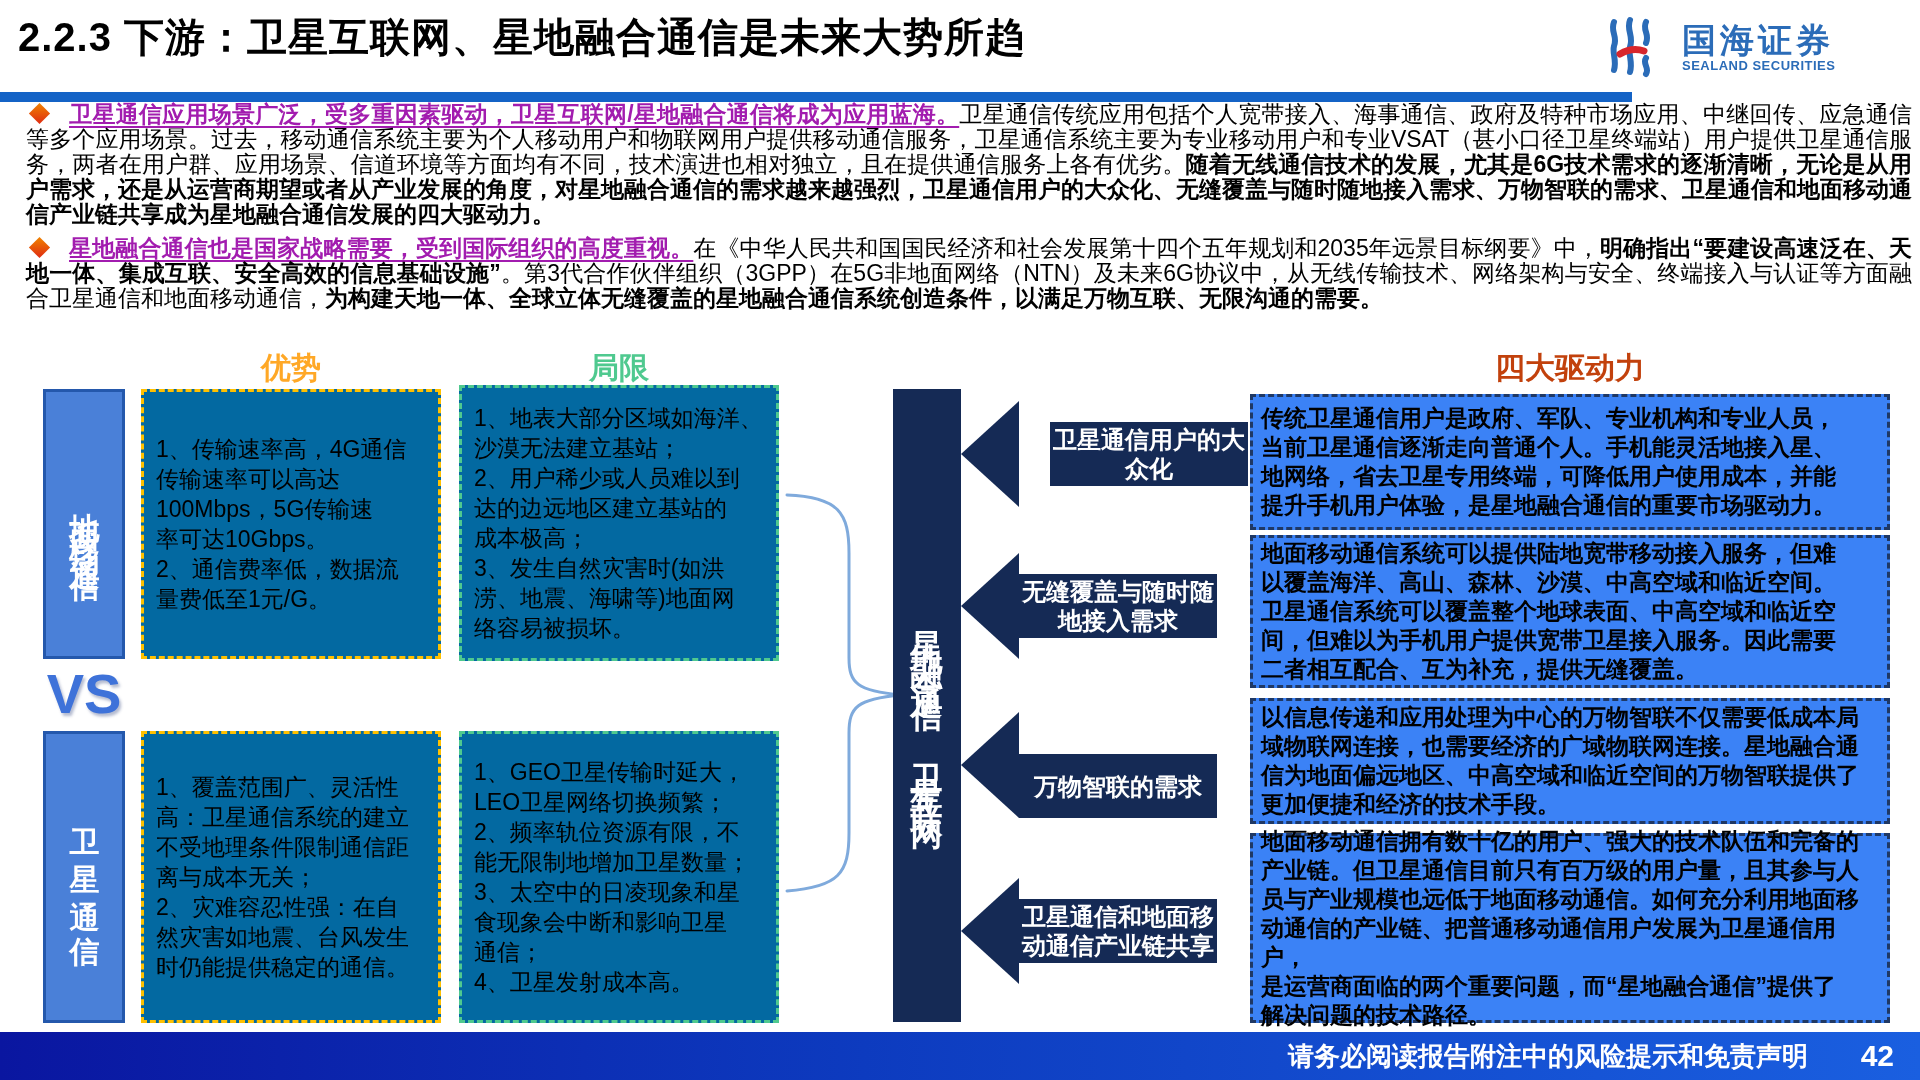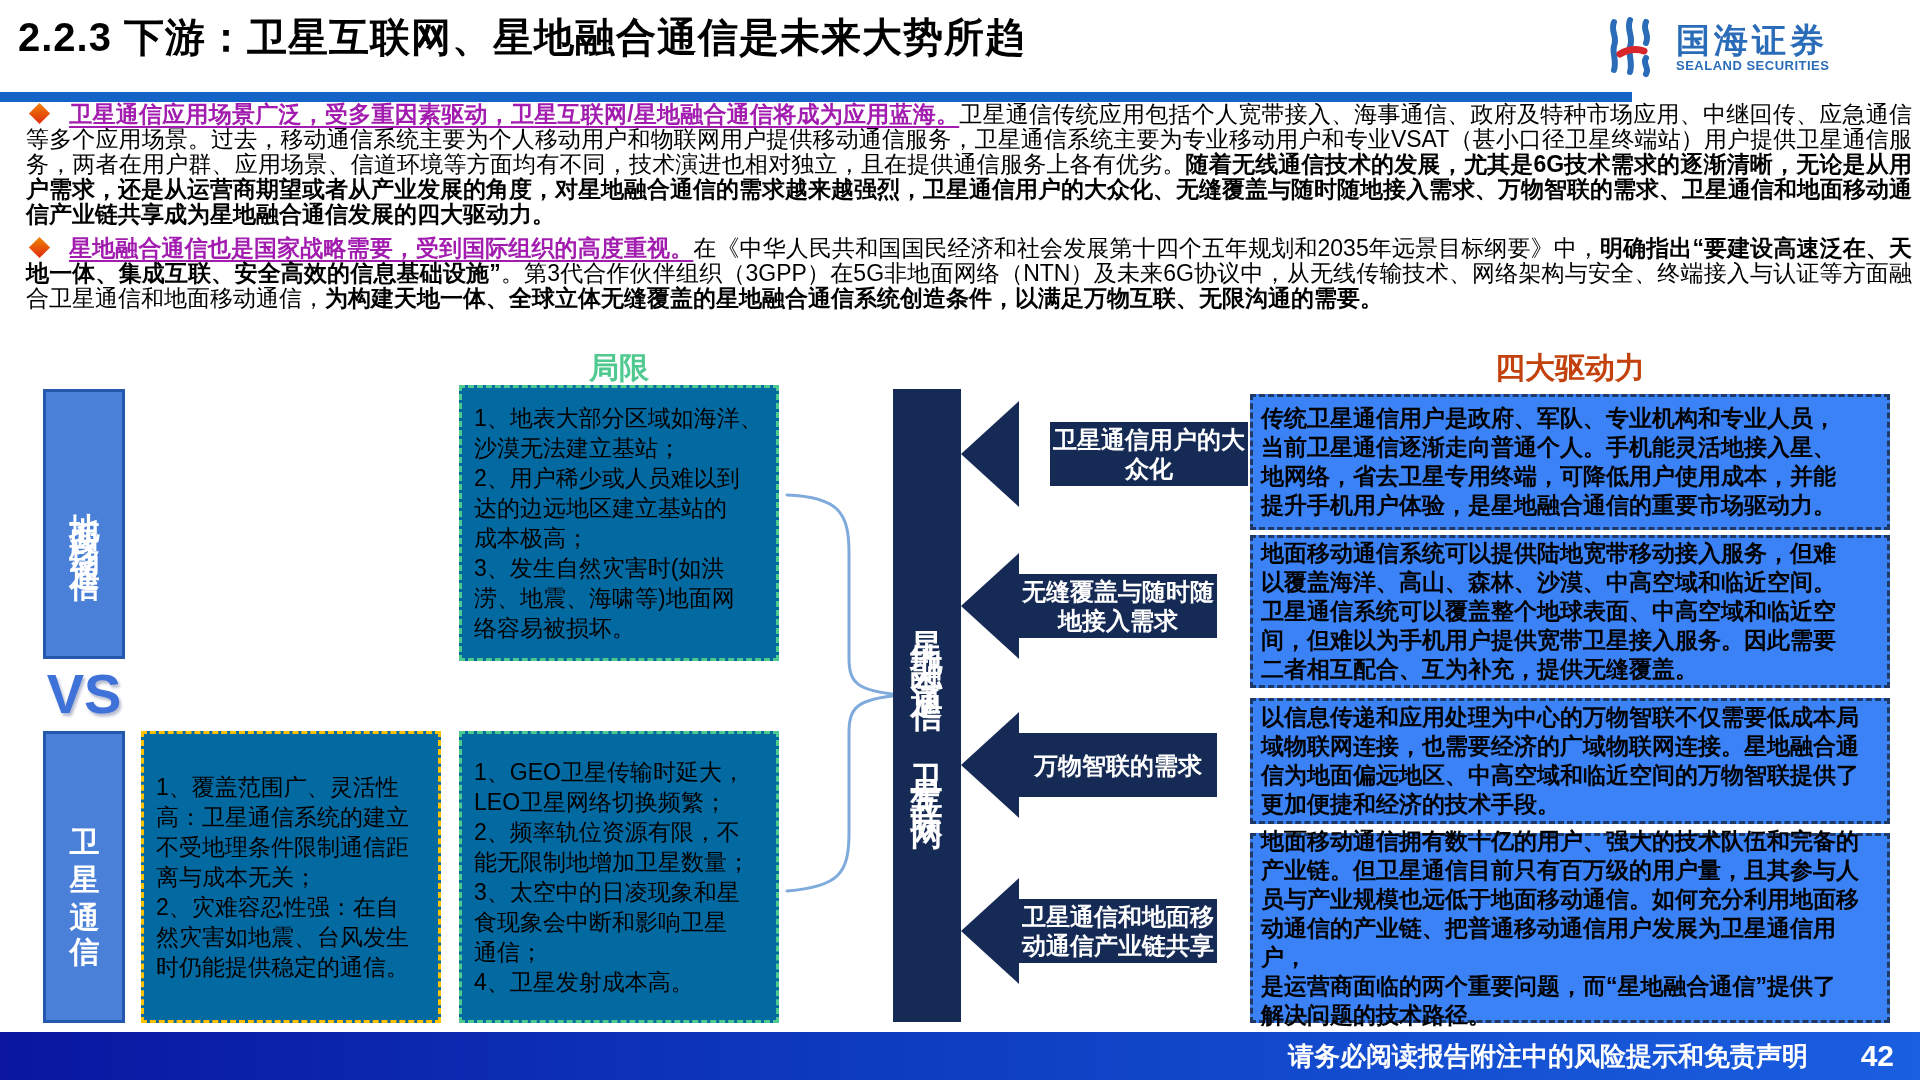--- a/index.html
+++ b/index.html
@@ -4,21 +4,21 @@
 <style>
   html,body{margin:0;padding:0;background:#fff;}
   *{box-sizing:border-box;}
   .stage{
     position:relative;width:1920px;height:1080px;overflow:hidden;background:#ffffff;
     font-family:"Liberation Sans","DejaVu Sans",sans-serif;color:#000;
   }
   
   .title{position:absolute;left:18px;top:10px;font-size:40px;font-weight:800;letter-spacing:1px;color:#000;white-space:nowrap;}
   .title-rule{position:absolute;left:0;top:92px;width:1632px;height:10px;background:#1463C6;}
-  .logo{position:absolute;left:1606px;top:16px;display:flex;align-items:center;gap:4px;}
+  .logo{position:absolute;left:1606px;top:16px;display:flex;align-items:center;gap:10px;}
   .logo-mark{width:66px;height:62px;}
   .logo-cn{font-size:34px;font-weight:700;color:#2B6CB8;letter-spacing:4px;line-height:36px;}
   .logo-en{font-size:13px;font-weight:700;color:#2B6CB8;letter-spacing:.5px;}
   
   .bullets{position:absolute;left:26px;top:102px;width:1886px;text-align:justify;}
   .bullet{margin:0 0 9px 0;font-size:23px;line-height:25px;}
   .diamond{display:inline-block;width:15px;height:15px;margin:0 22px 0 6px;vertical-align:1px;
     background:linear-gradient(135deg,#F08300,#DF2B12);transform:rotate(45deg);}
   .lead{color:#a21caf;font-weight:700;text-decoration:underline;text-decoration-thickness:2px;text-underline-offset:4px;}
   .normal{font-weight:400;color:#000;}
@@ -45,21 +45,21 @@
   .lim-top{left:459px;top:385px;width:320px;height:276px;}
   .adv-bottom{left:141px;top:731px;width:300px;height:292px;}
   .lim-bottom{left:459px;top:731px;width:320px;height:292px;}
   
   .brace{position:absolute;left:779px;top:483px;width:130px;height:420px;}
   .center-bar{position:absolute;left:893px;top:389px;width:68px;height:633px;background:#152A55;
     display:flex;align-items:center;justify-content:center;color:#fff;font-size:32px;font-weight:800;
     writing-mode:vertical-rl;text-orientation:upright;letter-spacing:14px;}
   
   .arrow{position:absolute;left:961px;height:106px;display:flex;align-items:center;}
-  .a1{top:401px;gap:31px;}.a2{top:553px;}.a3{top:712px;}.a4{top:878px;}
+  .a1{top:401px;gap:31px;}.a2{top:553px;}.a3{top:712px;align-items:flex-end;}.a4{top:878px;}
   .tri{width:0;height:0;border-top:53px solid transparent;border-bottom:53px solid transparent;border-right:58px solid #152A55;}
   .arrow-label{width:198px;min-height:64px;background:#152A55;color:#fff;font-size:24px;font-weight:700;line-height:29px;
     display:flex;align-items:center;justify-content:center;text-align:center;white-space:pre-line;}
   
   .drvbox{position:absolute;left:1250px;width:640px;border:3px dashed #1F3864;background:#3b82f6;
     font-size:23px;line-height:29px;padding:4px 8px;white-space:pre-line;display:flex;flex-direction:column;justify-content:center;font-weight:bold;}
   .d1{top:394px;height:136px;}
   .d2{top:535px;height:153px;}
   .d3{top:698px;height:126px;}
   .d4{top:833px;height:190px;}
@@ -89,27 +89,34 @@
       <div class="logo-cn">国海证券</div>
       <div class="logo-en">SEALAND SECURITIES</div>
     </div>
   </div>
 
   <div class="bullets">
     <p class="bullet"><span class="diamond"></span><span class="lead">卫星通信应用场景广泛，受多重因素驱动，卫星互联网/星地融合通信将成为应用蓝海。</span><span class="normal">卫星通信传统应用包括个人宽带接入、海事通信、政府及特种市场应用、中继回传、应急通信等多个应用场景。过去，移动通信系统主要为个人移动用户和物联网用户提供移动通信服务，卫星通信系统主要为专业移动用户和专业VSAT（甚小口径卫星终端站）用户提供卫星通信服务，两者在用户群、应用场景、信道环境等方面均有不同，技术演进也相对独立，且在提供通信服务上各有优劣。</span><span class="strong">随着无线通信技术的发展，尤其是6G技术需求的逐渐清晰，无论是从用户需求，还是从运营商期望或者从产业发展的角度，对星地融合通信的需求越来越强烈，卫星通信用户的大众化、无缝覆盖与随时随地接入需求、万物智联的需求、卫星通信和地面移动通信产业链共享成为星地融合通信发展的四大驱动力。</span></p>
     <p class="bullet"><span class="diamond"></span><span class="lead">星地融合通信也是国家战略需要，受到国际组织的高度重视。</span><span class="normal">在《中华人民共和国国民经济和社会发展第十四个五年规划和2035年远景目标纲要》中，</span><span class="strong">明确指出“要建设高速泛在、天地一体、集成互联、安全高效的信息基础设施”</span><span class="normal">。第3代合作伙伴组织（3GPP）在5G非地面网络（NTN）及未来6G协议中，从无线传输技术、网络架构与安全、终端接入与认证等方面融合卫星通信和地面移动通信，</span><span class="strong">为构建天地一体、全球立体无缝覆盖的星地融合通信系统创造条件，以满足万物互联、无限沟通的需要。</span></p>
   </div>
 
+  <div class="colhdr hdr-adv">优势</div>
   <div class="colhdr hdr-lim">局限</div>
   <div class="colhdr hdr-drv">四大驱动力</div>
 
   <div class="vbox vbox-top">地面移动通信</div>
   <div class="vs">VS</div>
   <div class="vbox vbox-bottom">卫星通信</div>
 
+  <div class="dashbox adv adv-top">1、传输速率高，4G通信
+传输速率可以高达
+100Mbps，5G传输速
+率可达10Gbps。
+2、通信费率低，数据流
+量费低至1元/G。</div>
   <div class="dashbox lim lim-top">1、地表大部分区域如海洋、
 沙漠无法建立基站；
 2、用户稀少或人员难以到
 达的边远地区建立基站的
 成本极高；
 3、发生自然灾害时(如洪
 涝、地震、海啸等)地面网
 络容易被损坏。</div>
   <div class="dashbox adv adv-bottom">1、覆盖范围广、灵活性
 高：卫星通信系统的建立

